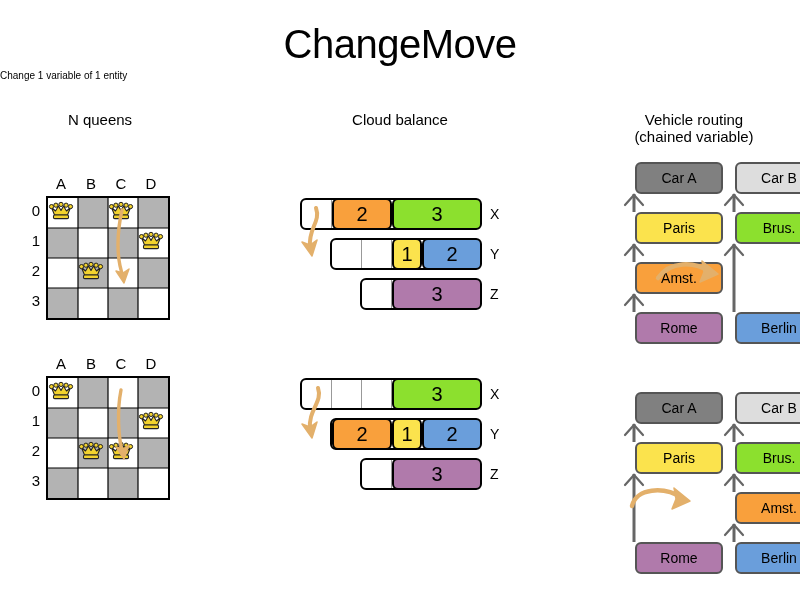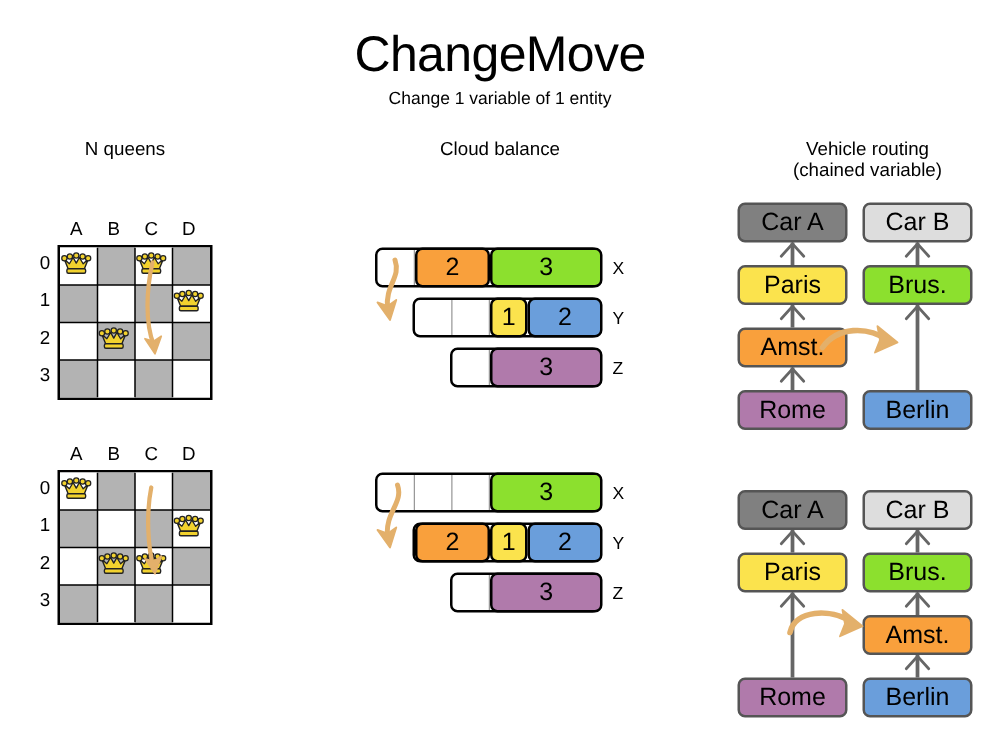--- a/index.html
+++ b/index.html
@@ -24,22 +24,21 @@
     top: 24px; left: 0; width: 800px;
     text-align: center;
     font-size: 40px;
     font-weight: 400;
     letter-spacing: -0.5px;
     line-height: 1;
   }
   #sub-title {
     position: absolute;
     top: 70px; left: 0; width: 800px;
-    text-align: center;
-    font-size: 14px;
+    font-size: 10px;
     font-weight: 400;
   }
   .section-title {
     position: absolute;
     text-align: center;
     font-size: 15px;
     line-height: 17px;
     font-weight: 400;
   }
   #section-title-nqueens { top: 111px; left: 0px; width: 200px; }
@@ -111,22 +110,23 @@
   
   .vrp-box {
     position: absolute;
     width: 88px; height: 32px;
     border: 2px solid #555;
     border-radius: 6px;
     box-sizing: border-box;
     display: flex;
     align-items: center;
     justify-content: center;
-    font-size: 20px;
+    font-size: 14px;
     color: #000;
+    margin-left: 45px;
   }
   .vrp-svg { position: absolute; left: 0; top: 0; pointer-events: none; }
 
   .arrow-svg { position: absolute; pointer-events: none; }
 </style>
 </head>
 <body>
 
 <div class="page">
 

